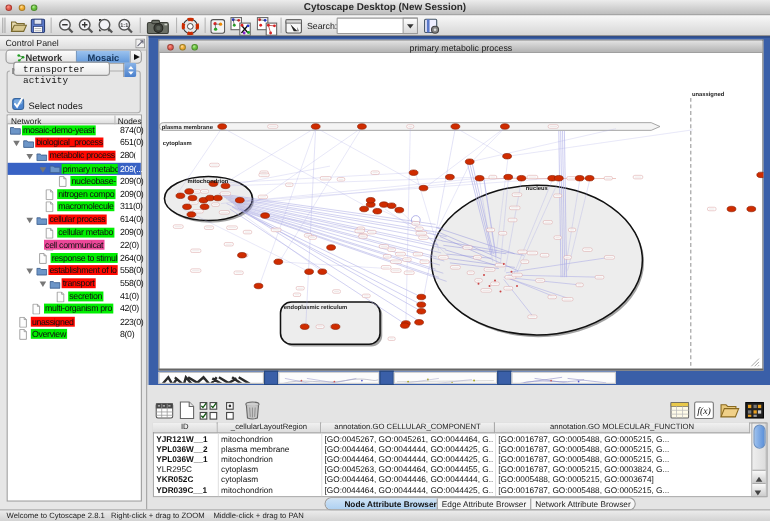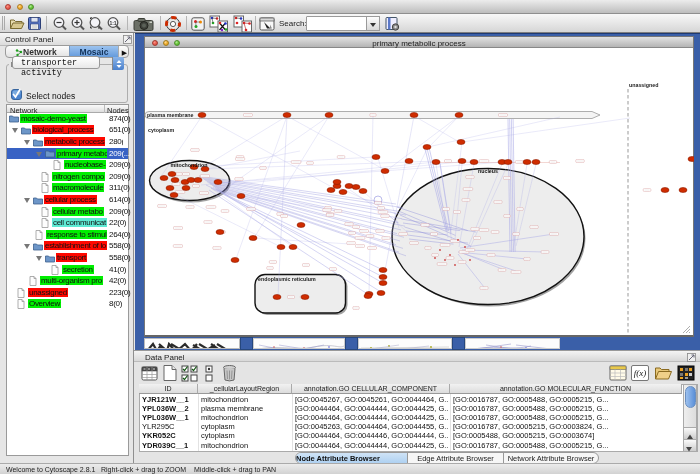--- a/index.html
+++ b/index.html
@@ -2,20 +2,21 @@
 <html><head><meta charset="utf-8"><style>
 *{margin:0;padding:0;box-sizing:border-box;}
 body{width:700px;height:474px;position:relative;overflow:hidden;background:#e8e8e8;font-family:"Liberation Sans",sans-serif;-webkit-font-smoothing:antialiased;}
 .abs{position:absolute;}
 .tl{border-radius:50%;}
 </style></head><body>
 <div class="abs" style="left:0;top:0;width:700px;height:14px;background:linear-gradient(#ececec,#bdbdbd);border-bottom:1px solid #8f8f8f;">
 <div class="abs tl" style="left:5px;top:4px;width:6px;height:6px;background:radial-gradient(circle at 35% 30%,#ff9a8a,#ec6255 45%,#d04437);border:0.5px solid #b03a30;"></div>
 <div class="abs tl" style="left:16.5px;top:4px;width:6px;height:6px;background:radial-gradient(circle at 35% 30%,#ffe0a0,#f5b233 45%,#d99522);border:0.5px solid #b07c1e;"></div>
 <div class="abs tl" style="left:28px;top:4px;width:6px;height:6px;background:radial-gradient(circle at 35% 30%,#b8f0a0,#6fcb3f 45%,#4da32a);border:0.5px solid #4c8f2a;"></div>
+<div class="abs" style="left:0;top:1px;width:700px;text-align:center;font-size:9px;font-weight:bold;color:#2a2a2a;">Cytoscape Desktop (New Session)</div>
 </div>
 <div class="abs" style="left:0;top:14px;width:700px;height:19px;background:linear-gradient(#f8f8f8,#d6d6d6);border-bottom:1px solid #7e7e7e;">
     <div class="abs" style="left:2px;top:2px;width:1px;height:14px;background:#aaa;"></div>
     <div class="abs" style="left:4px;top:2px;width:1px;height:14px;background:#aaa;"></div>
     <div class="abs" style="left:46px;top:2px;width:1px;height:14px;background:#b5b5b5;"></div>
     <div class="abs" style="left:127px;top:2px;width:1px;height:14px;background:#b5b5b5;"></div>
     <div class="abs" style="left:160px;top:2px;width:1px;height:14px;background:#b5b5b5;"></div>
     <div class="abs" style="left:186px;top:2px;width:1px;height:14px;background:#b5b5b5;"></div>
     <div class="abs" style="left:255px;top:2px;width:1px;height:14px;background:#b5b5b5;"></div>
     <svg class="abs" style="left:9px;top:2px;" width="16" height="15" viewBox="0 0 16 15">
@@ -216,21 +217,21 @@
     <svg class="abs" style="left:34px;top:101.6px" width="8" height="10" viewBox="0 0 8 10">
       <path d="M1 9.5 L1 0.5 L5 0.5 L7 2.5 L7 9.5 Z" fill="#fdfdfd" stroke="#999" stroke-width="0.8"></path>
       <path d="M5 0.5 L5 2.5 L7 2.5" fill="none" stroke="#999" stroke-width="0.8"></path>
     </svg>
     <div class="abs" style="left:45px;top:101.6px;background:#00ee00;font-size:8px;letter-spacing:-0.3px;color:#111;white-space:nowrap;padding:0 1px;max-width:55px;overflow:hidden;">cellular metabo</div>
     <div class="abs" style="left:102px;top:101.6px;width:26px;text-align:left;font-size:8px;letter-spacing:-0.3px;color:#111;white-space:nowrap;overflow:hidden;">209(0)</div>
     <svg class="abs" style="left:34px;top:113.2px" width="8" height="10" viewBox="0 0 8 10">
       <path d="M1 9.5 L1 0.5 L5 0.5 L7 2.5 L7 9.5 Z" fill="#fdfdfd" stroke="#999" stroke-width="0.8"></path>
       <path d="M5 0.5 L5 2.5 L7 2.5" fill="none" stroke="#999" stroke-width="0.8"></path>
     </svg>
-    <div class="abs" style="left:45px;top:113.2px;background:#5eead4;font-size:8px;letter-spacing:-0.3px;color:#111;white-space:nowrap;padding:0 1px;max-width:55px;overflow:hidden;">cell communicat</div>
+    <div class="abs" style="left:33px;top:113.2px;background:#ec4899;font-size:8px;letter-spacing:-0.3px;color:#111;white-space:nowrap;padding:0 1px;max-width:55px;overflow:hidden;">cell communicat</div>
     <div class="abs" style="left:102px;top:113.2px;width:26px;text-align:left;font-size:8px;letter-spacing:-0.3px;color:#111;white-space:nowrap;overflow:hidden;">22(0)</div>
     <svg class="abs" style="left:28px;top:124.8px" width="8" height="10" viewBox="0 0 8 10">
       <path d="M1 9.5 L1 0.5 L5 0.5 L7 2.5 L7 9.5 Z" fill="#fdfdfd" stroke="#999" stroke-width="0.8"></path>
       <path d="M5 0.5 L5 2.5 L7 2.5" fill="none" stroke="#999" stroke-width="0.8"></path>
     </svg>
     <div class="abs" style="left:39px;top:124.8px;background:#00ee00;font-size:8px;letter-spacing:-0.3px;color:#111;white-space:nowrap;padding:0 1px;max-width:61px;overflow:hidden;">response to stimulu</div>
     <div class="abs" style="left:102px;top:124.8px;width:26px;text-align:left;font-size:8px;letter-spacing:-0.3px;color:#111;white-space:nowrap;overflow:hidden;">264(0)</div>
     <svg class="abs" style="left:16px;top:137.4px" width="8" height="8" viewBox="0 0 8 8">
       <path d="M1 2 L7 2 L4 7 Z" fill="#777"></path>
     </svg>
@@ -676,27 +677,20 @@
       <path d="M5 8 L40 3 M35 8 L70 4" stroke="#aac" stroke-width="0.5" fill="none"></path>
     </svg></div>
 <div class="abs" style="left:452px;top:337px;width:13px;height:13px;background:#3a5fa8;border:1px solid #26477e;"></div>
 <div class="abs" style="left:465px;top:338px;width:95px;height:11px;background:#fcfcfc;border:1px solid #ccc;overflow:hidden;">
 <svg width="95" height="11" viewBox="0 0 95 11">
       <path d="M5 8 C25 2 45 9 65 4 M20 3 L55 8 M50 3 L85 7 M10 7 L45 2" stroke="#99c" stroke-width="0.6" fill="none"></path>
       <circle cx="35" cy="5" r="0.8" fill="#c55"></circle>
       <circle cx="60" cy="6" r="0.8" fill="#55c"></circle>
     </svg></div>
 <div class="abs" style="left:134px;top:350px;width:566px;height:113px;background:#e4e4e4;">
-    <div class="abs" style="left:0;top:0;width:566px;height:12px;background:linear-gradient(#f4f4f4,#d8d8d8);border-bottom:1px solid #bbb;border-top:1px solid #999;">
-<div class="abs" style="left:11px;top:2px;font-size:8px;color:#222;">Data Panel</div>
-<svg class="abs" style="left:553px;top:1.5px" width="9" height="9" viewBox="0 0 9 9">
-        <rect x="0.5" y="0.5" width="8" height="8" fill="#f0f0f0" stroke="#888" stroke-width="0.8"></rect>
-        <path d="M2 7 L7 2 M4.5 2 L7 2 L7 4.5" stroke="#667" stroke-width="1" fill="none"></path>
-      </svg>
-</div>
     <svg class="abs" style="left:7px;top:15px" width="17" height="17" viewBox="0 0 17 17">
 <rect x="1" y="2" width="15" height="13" rx="1.5" fill="#fff" stroke="#555"></rect>
 <rect x="1" y="2" width="15" height="4" fill="#444" stroke="#555" stroke-width="0.6"></rect>
 <line x1="1" y1="9.5" x2="16" y2="9.5" stroke="#999" stroke-width="0.7"></line>
       <line x1="1" y1="12.5" x2="16" y2="12.5" stroke="#999" stroke-width="0.7"></line>
 <line x1="6" y1="2" x2="6" y2="15" stroke="#999" stroke-width="0.7"></line>
       <line x1="11" y1="2" x2="11" y2="15" stroke="#999" stroke-width="0.7"></line>
 <line x1="2.5" y1="4" x2="4.5" y2="4" stroke="#fff" stroke-width="0.8"></line>
       <line x1="7" y1="4" x2="9" y2="4" stroke="#fff" stroke-width="0.8"></line>
       <line x1="12" y1="4" x2="14" y2="4" stroke="#fff" stroke-width="0.8"></line>
@@ -786,20 +780,20 @@
 <div class="abs" style="left:683px;top:384px;width:14px;height:68px;background:linear-gradient(90deg,#eee,#ddd);border:1px solid #aaa;">
 <div class="abs" style="left:0.5px;top:1px;width:11px;height:22px;background:linear-gradient(90deg,#9cc0ee,#5a8fd8);border-radius:6px;border:1px solid #6a8fc0;"></div>
 <div class="abs" style="left:0;top:42px;width:12px;height:12px;background:linear-gradient(#fafafa,#ccc);border-top:1px solid #aaa;text-align:center;"><svg width="10" height="10" viewBox="0 0 10 10">
         <path d="M5 2.5 L8 7 L2 7 Z" fill="#444"></path>
       </svg></div>
 <div class="abs" style="left:0;top:54px;width:12px;height:12px;background:linear-gradient(#fafafa,#ccc);border-top:1px solid #aaa;"><svg width="10" height="10" viewBox="0 0 10 10">
         <path d="M5 7.5 L8 3 L2 3 Z" fill="#444"></path>
       </svg></div>
 </div>
 <div class="abs" style="left:295px;top:452px;height:12px;border:1px solid #999;border-radius:6px;background:#f6f6f6;overflow:hidden;display:flex;">
-<div style="width:112px;height:12px;background:linear-gradient(#cfe3f6,#a8cdf0);border-right:1px solid #999;font-size:7.5px;font-weight:bold;color:#111;text-align:left;line-height:12px;">Node Attribute Browser</div>
-<div style="width:96px;height:12px;border-right:1px solid #999;font-size:7.5px;color:#222;text-align:center;line-height:12px;">Edge Attribute Browser</div>
+<div style="width:102px;height:12px;background:linear-gradient(#cfe3f6,#a8cdf0);border-right:1px solid #999;font-size:7.5px;font-weight:bold;color:#111;text-align:right;line-height:12px;">Node Attribute Browser</div>
+<div style="width:85px;height:12px;border-right:1px solid #999;font-size:7.5px;color:#222;text-align:center;line-height:12px;">Edge Attribute Browser</div>
 <div style="width:94px;height:12px;font-size:7.5px;color:#222;text-align:center;line-height:12px;">Network Attribute Browser</div>
 </div>
 <div class="abs" style="left:0;top:463px;width:700px;height:11px;background:linear-gradient(#ececec,#d2d2d2);border-top:1px solid #aaa;font-size:7px;color:#222;">
 <span class="abs" style="left:6px;top:1.5px;">Welcome to Cytoscape 2.8.1</span>
 <span class="abs" style="left:101px;top:1.5px;">Right-click + drag to ZOOM</span>
 <span class="abs" style="left:194px;top:1.5px;">Middle-click + drag to PAN</span>
 </div>
 </body></html>

